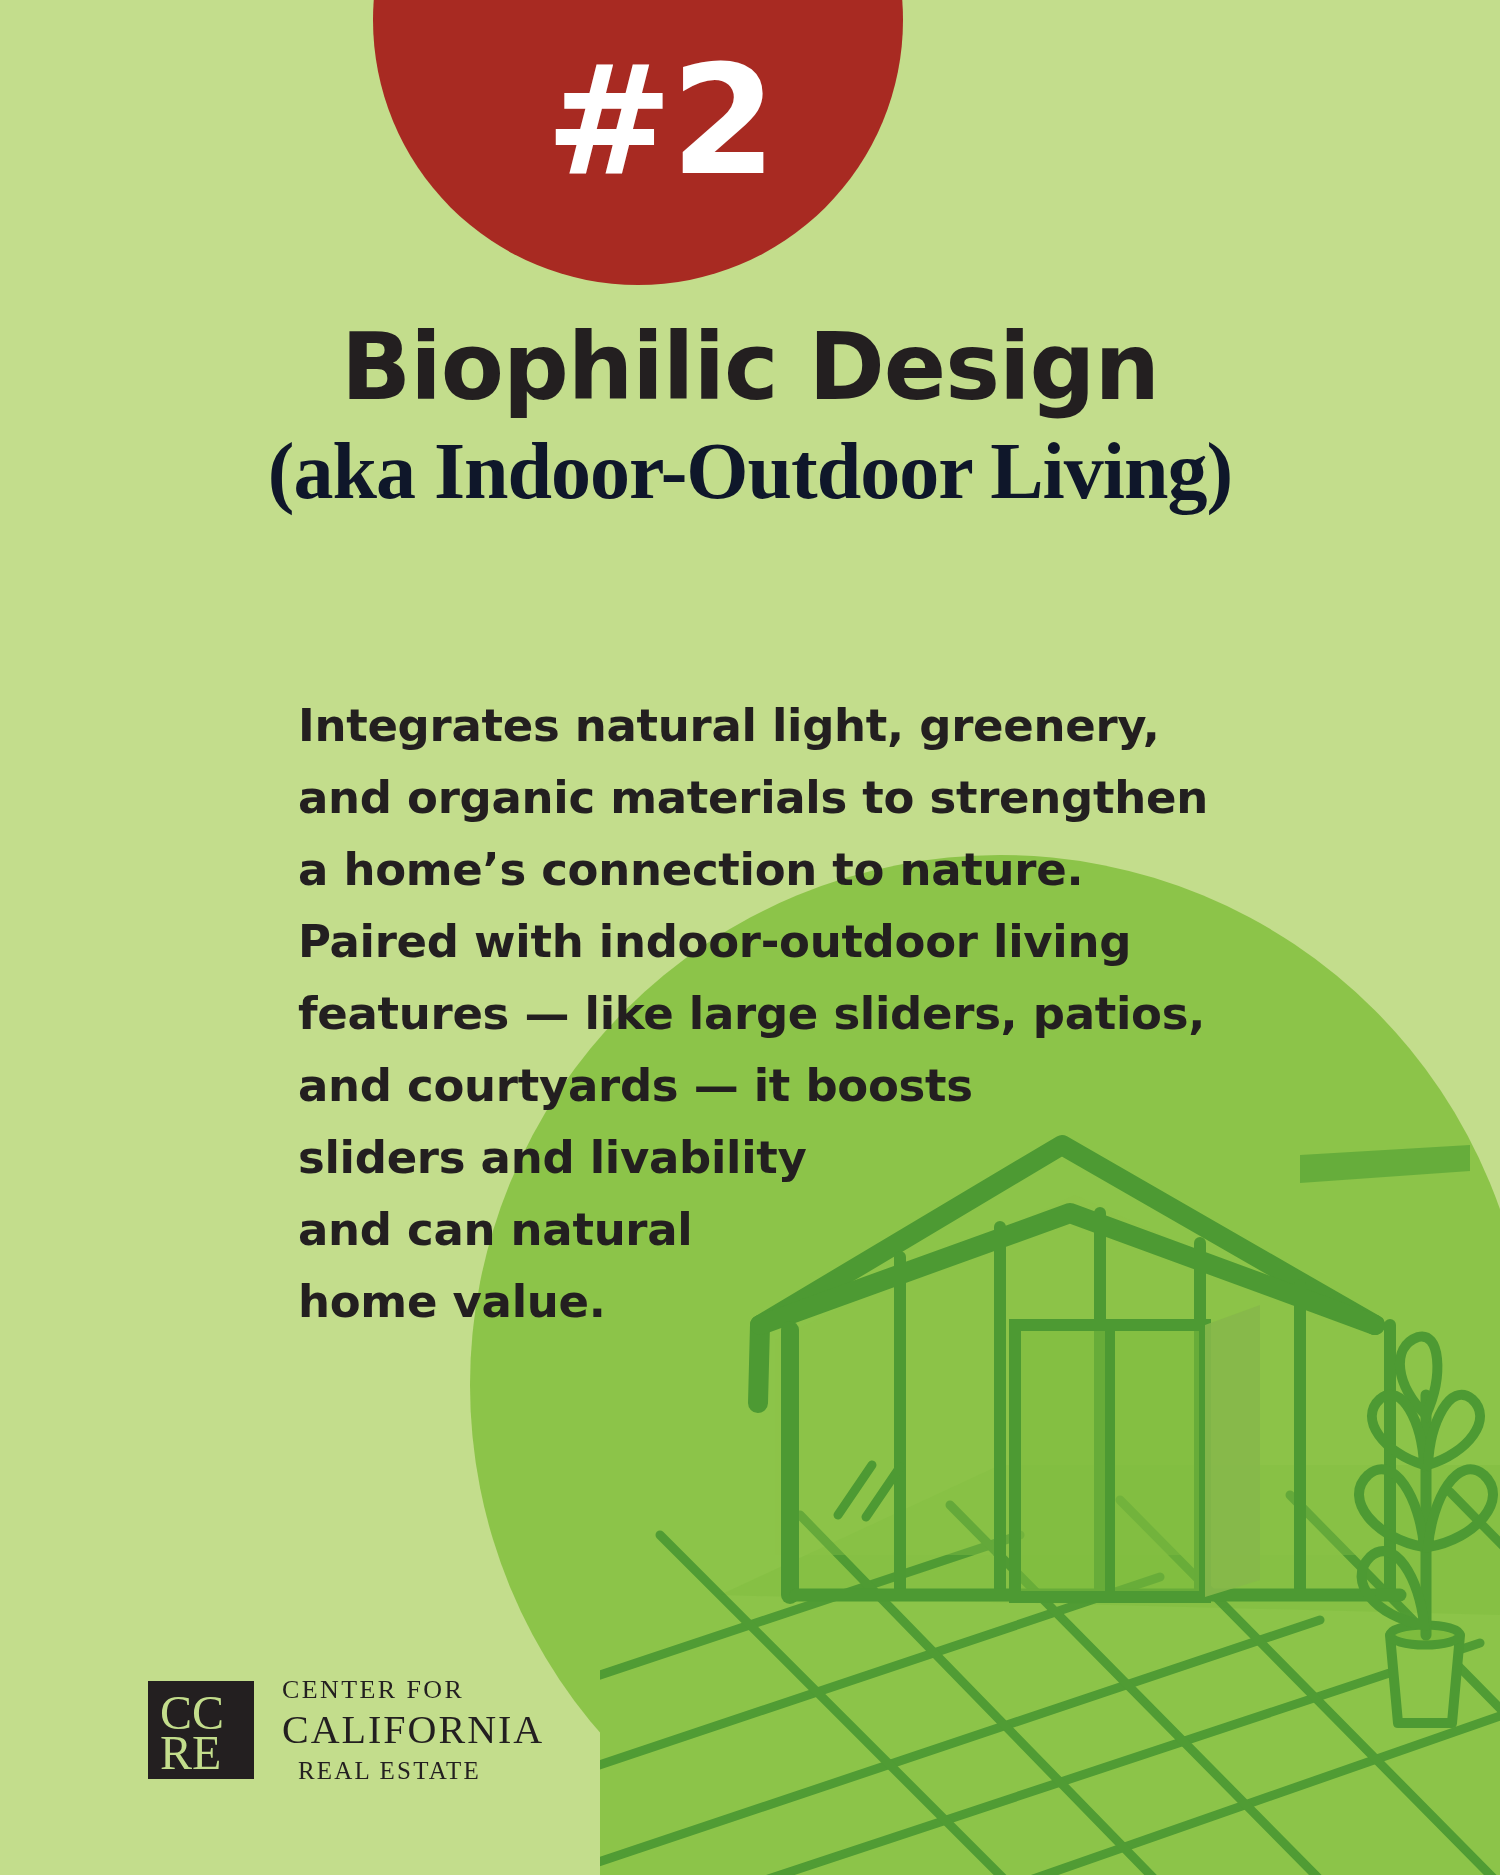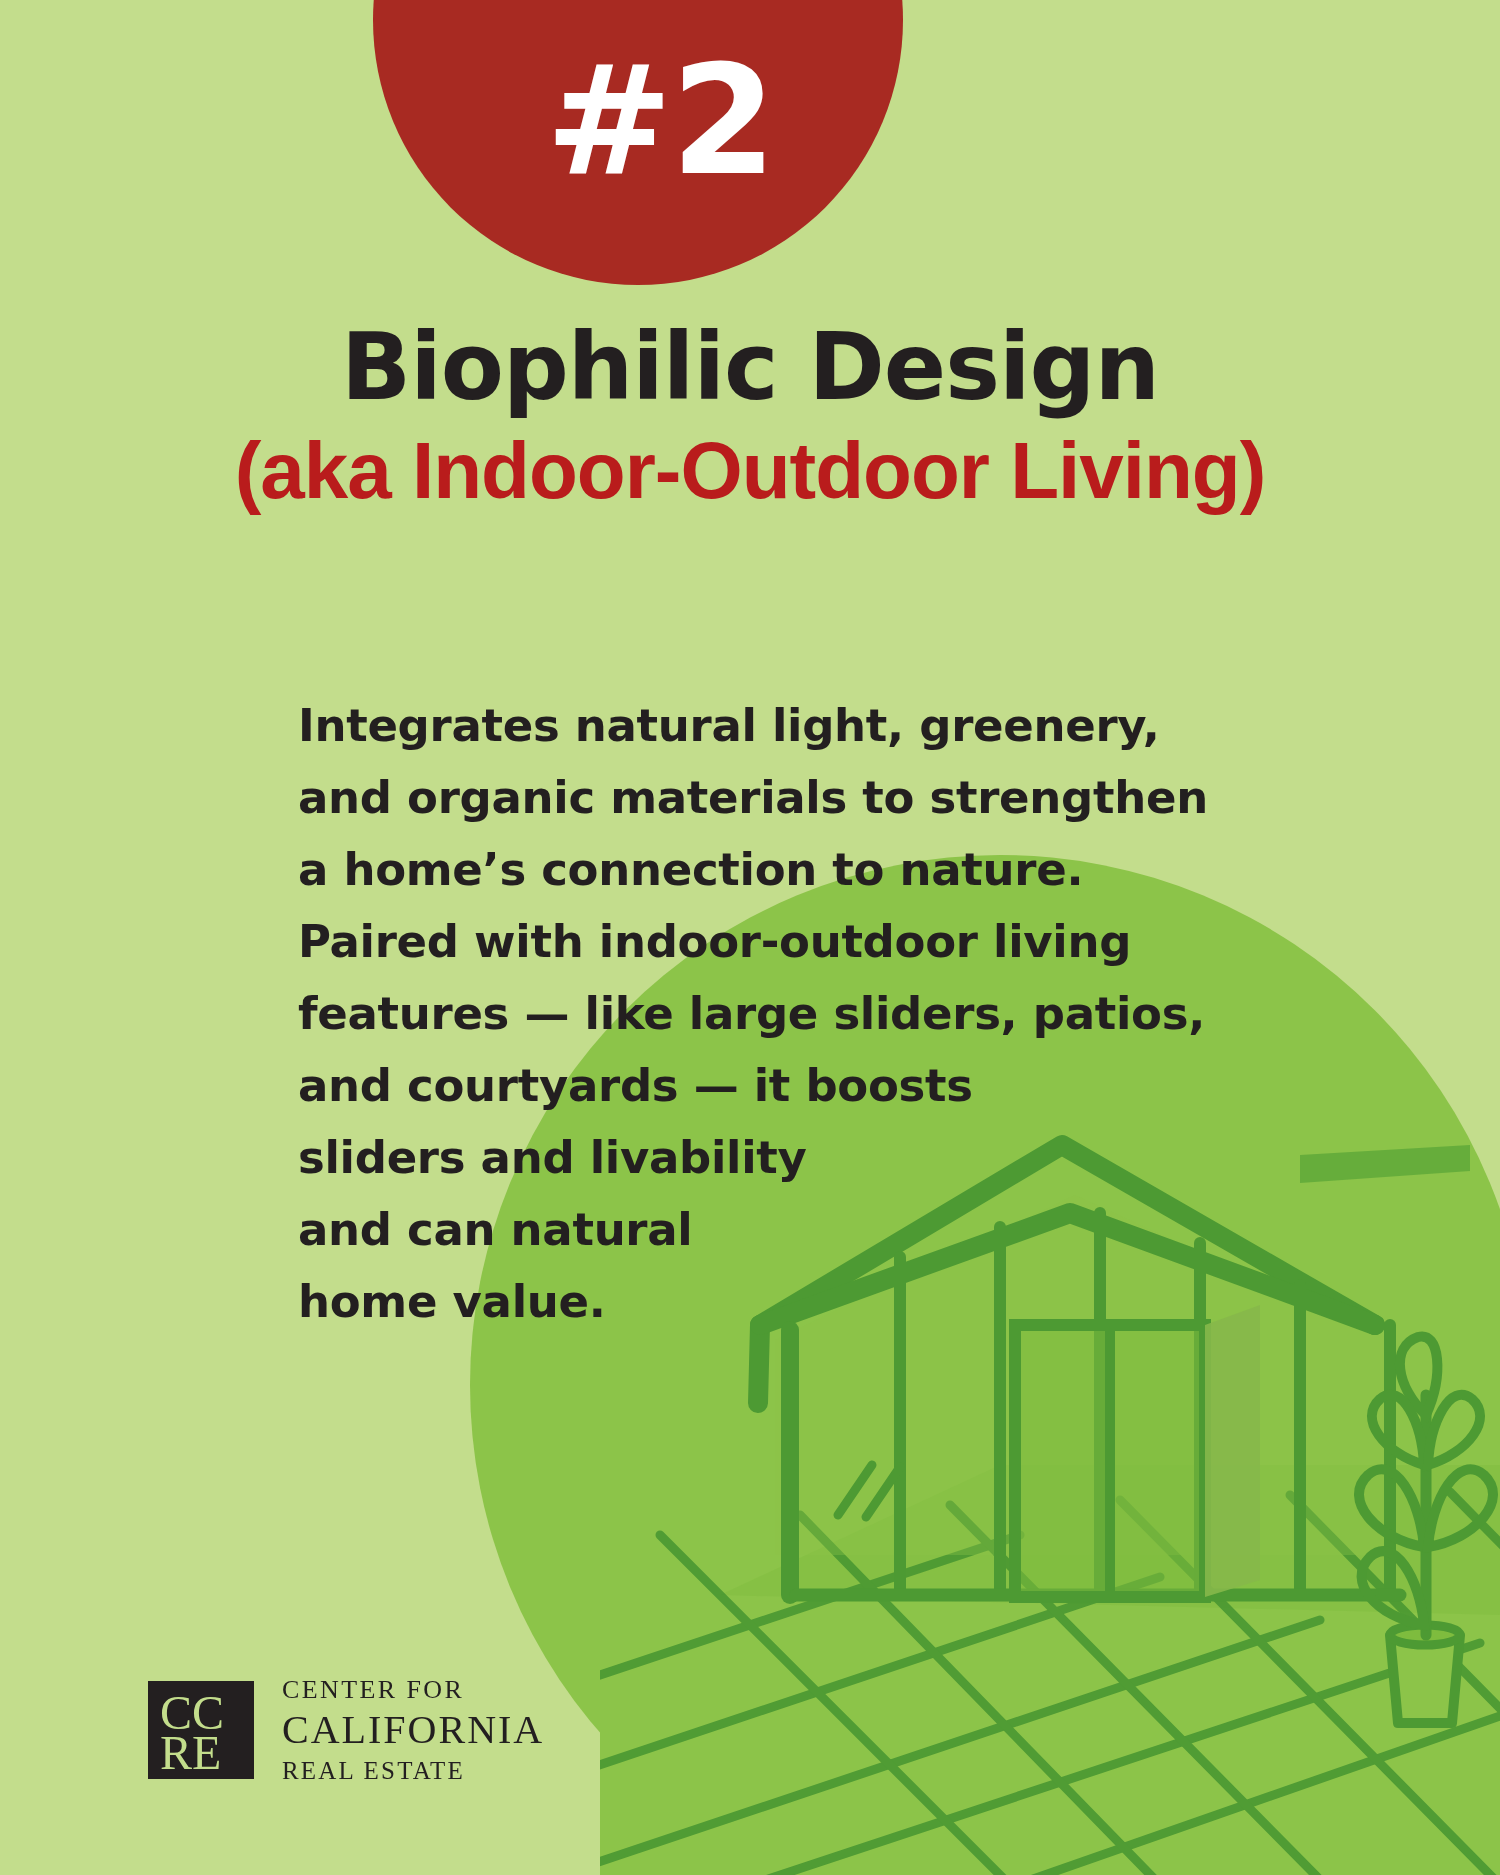--- a/index.html
+++ b/index.html
@@ -82,22 +82,22 @@
     color: #231f20;
     font-family: "DejaVu Sans", sans-serif;
     font-weight: bold;
     font-size: 92px;
     line-height: 1.08;
     letter-spacing: -1px;
     margin: 0;
     white-space: nowrap;
   }
   .title-sub {
-    color: #b91c1c;
-    font-family: Liberation Sans, sans-serif;
+    color: #0f172a;
+    font-family: Liberation Serif, serif;
     font-weight: bold;
     font-size: 80px;
     line-height: 1.15;
     letter-spacing: -1px;
     margin: 8px 0 0 0;
     white-space: nowrap;
   }
 
   
   .body-block {
@@ -146,20 +146,21 @@
   }
   .logo-l2 {
     font-size: 40px;
     letter-spacing: 2.0px;
     margin-top: 7px;
   }
   .logo-l3 {
     font-size: 25px;
     letter-spacing: 2.2px;
     margin-top: 8px;
+    margin-left: 16px;
   }
 </style>
 </head>
 <body>
 
 <div id="poster">
 
   <div class="corner-blob"></div>
 
   <svg class="illustration" viewBox="0 0 900 880" preserveAspectRatio="xMaxYMax meet">

